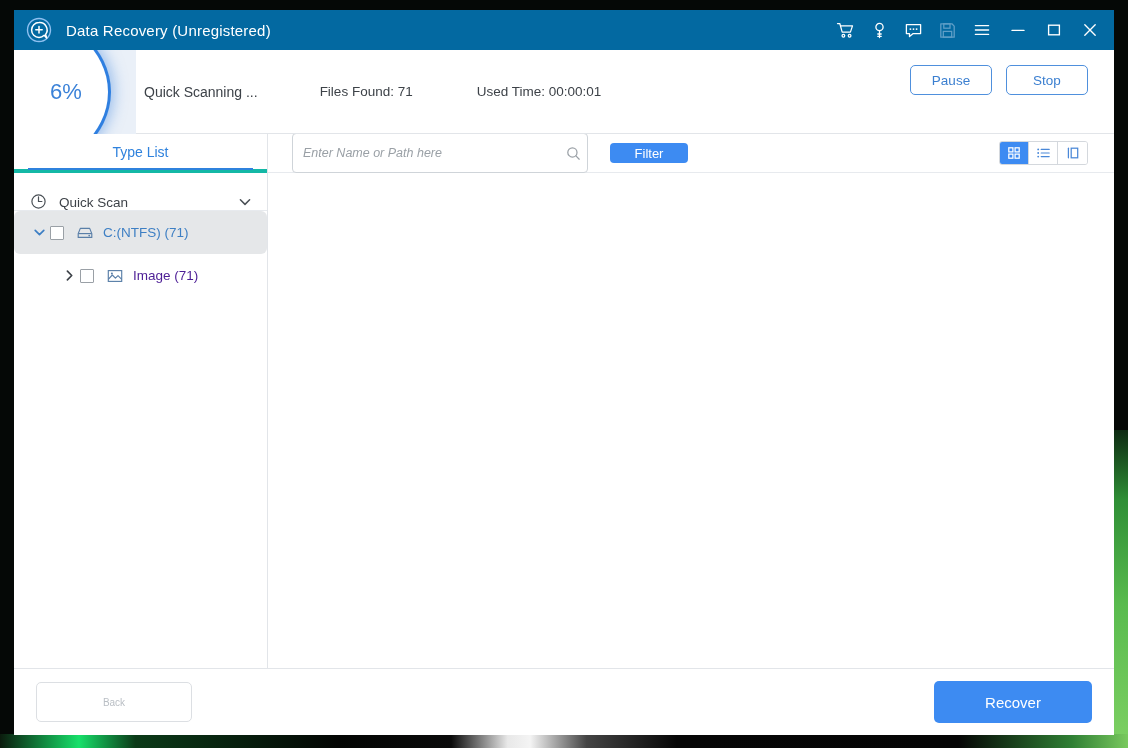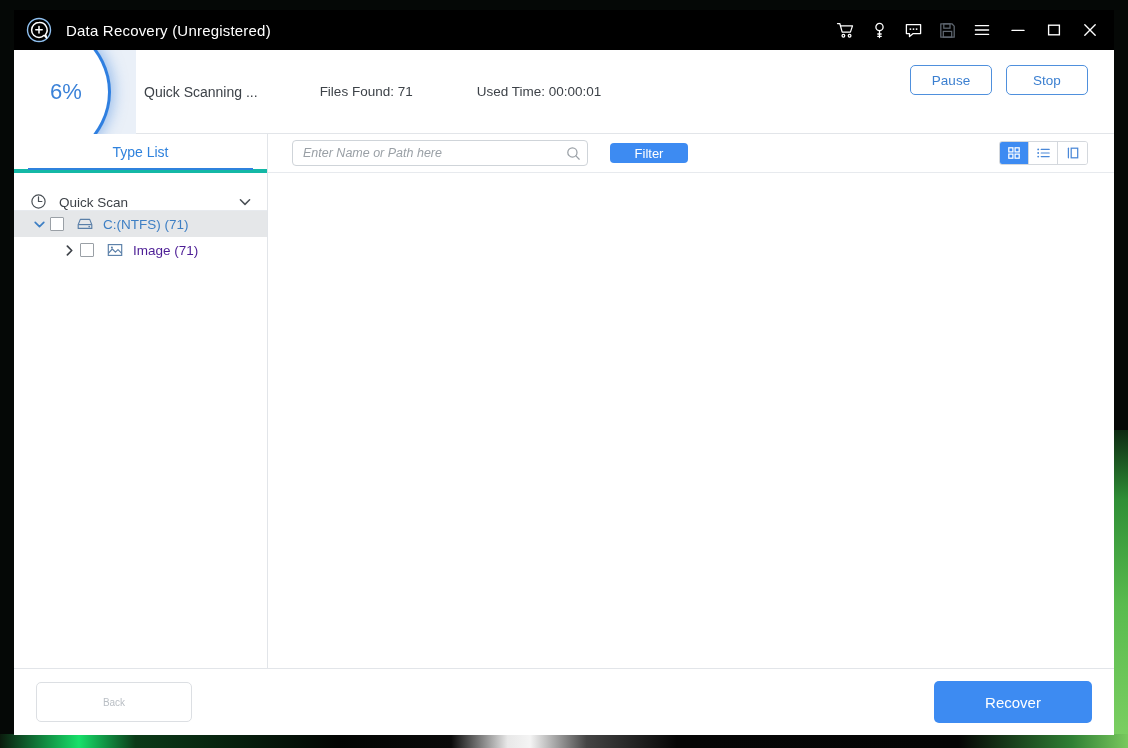--- a/index.html
+++ b/index.html
@@ -51,21 +51,21 @@
     height: 725px;
     background: #ffffff;
     display: flex;
     flex-direction: column;
     overflow: hidden;
   }
 
   
   .titlebar {
     height: 40px;
-    background: #000000;
+    background: #0369a1;
     display: flex;
     align-items: center;
     flex: 0 0 40px;
     padding: 0 0 0 12px;
   }
   .app-logo {
     width: 26px;
     height: 26px;
     flex: 0 0 26px;
     margin-right: 14px;
@@ -223,25 +223,26 @@
     padding: 0 14px 0 16px;
     border-bottom: 1px solid #e7eaee;
     cursor: pointer;
   }
   .scanmode .clock { flex: 0 0 17px; height: 17px; margin-right: 12px; }
   .scanmode-label { font-size: 13.5px; color: #3d4248; flex: 1 1 auto; }
   .chev-down { flex: 0 0 16px; height: 16px; }
 
   .tree { flex: 1 1 auto; overflow: hidden; padding-top: 0; }
   .tree-row {
-    height: 26px;
+    height: 43px;
     display: flex;
     align-items: center;
     padding-right: 8px;
     cursor: pointer;
+    border-radius: 6px;
   }
   .tree-row.selected { background: #e5e7e9; }
   .tree-row .twisty {
     width: 22px; height: 22px;
     flex: 0 0 22px;
     display: flex; align-items: center; justify-content: center;
   }
   .tree-row .cbox {
     width: 14px; height: 14px;
     flex: 0 0 14px;
@@ -267,21 +268,21 @@
   .toolbar {
     height: 39px;
     flex: 0 0 39px;
     display: flex;
     align-items: center;
     padding: 0 26px 0 24px;
     border-bottom: 1px solid #e7eaee;
   }
   .search-box {
     width: 296px;
-    height: 26px;
+    height: 40px;
     border: 1px solid #cfd4d9;
     border-radius: 4px;
     background: #fff;
     display: flex;
     align-items: center;
     padding: 0 6px 0 10px;
   }
   .search-input {
     flex: 1 1 auto;
     border: none;

